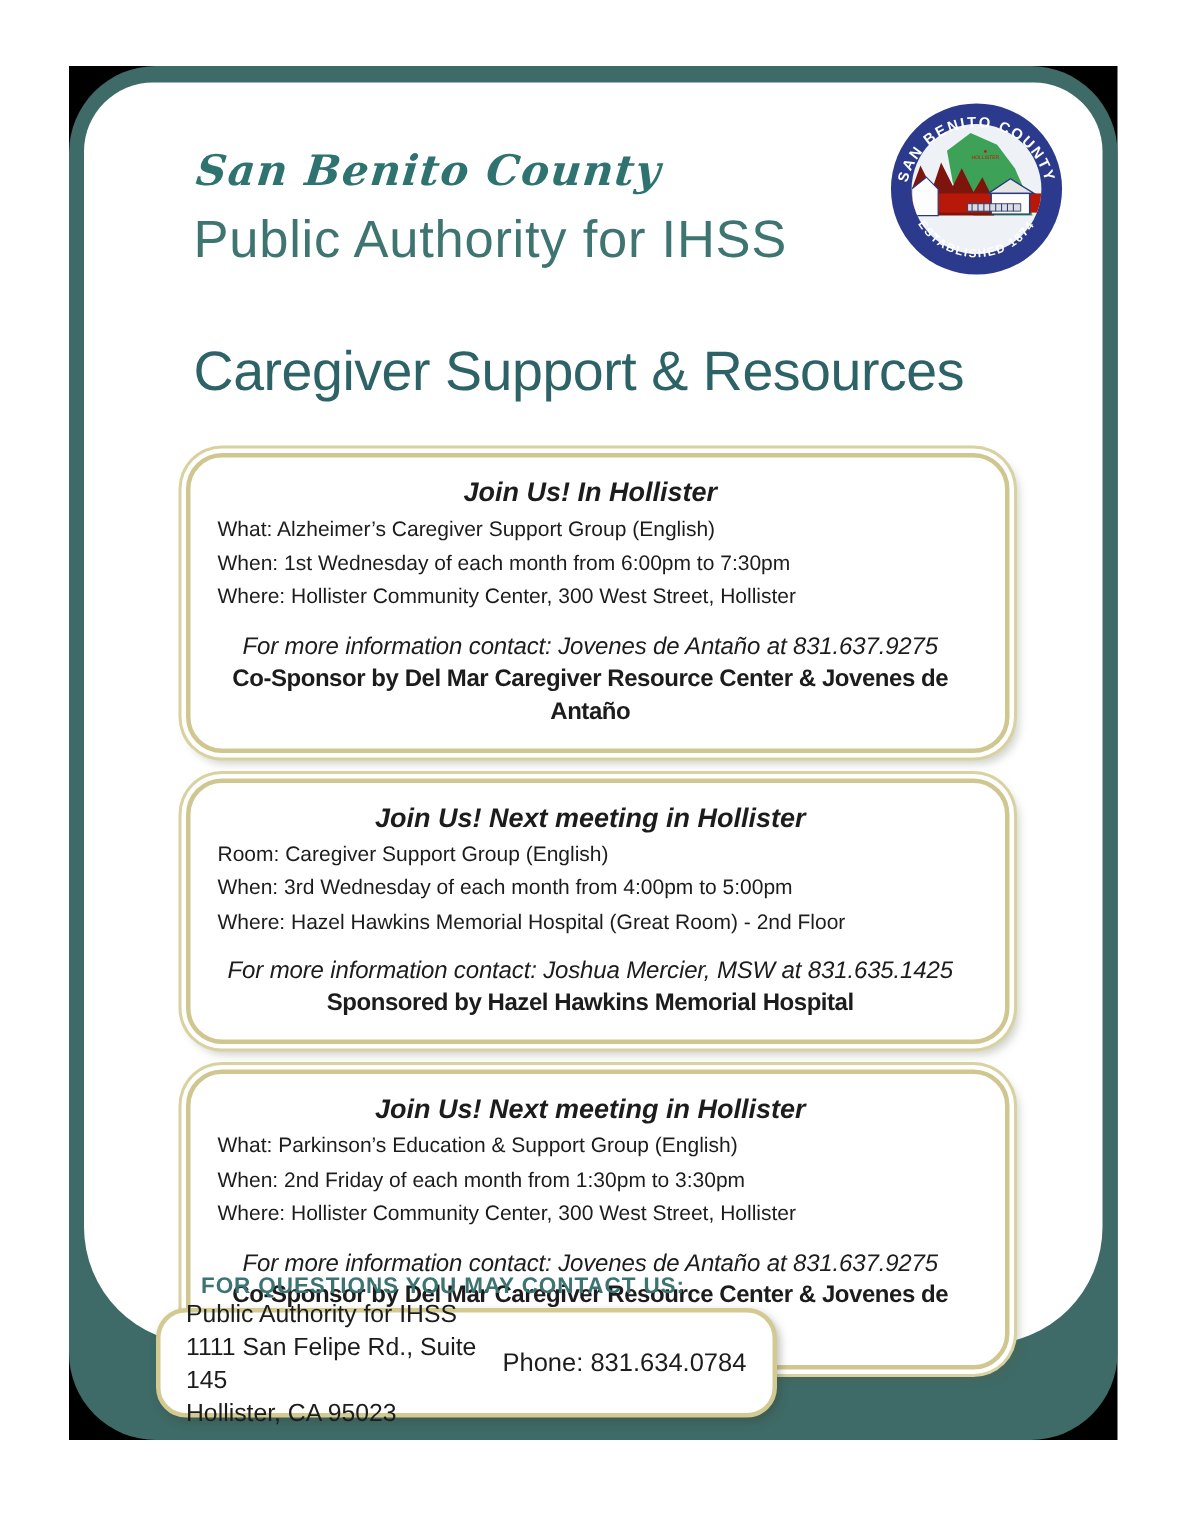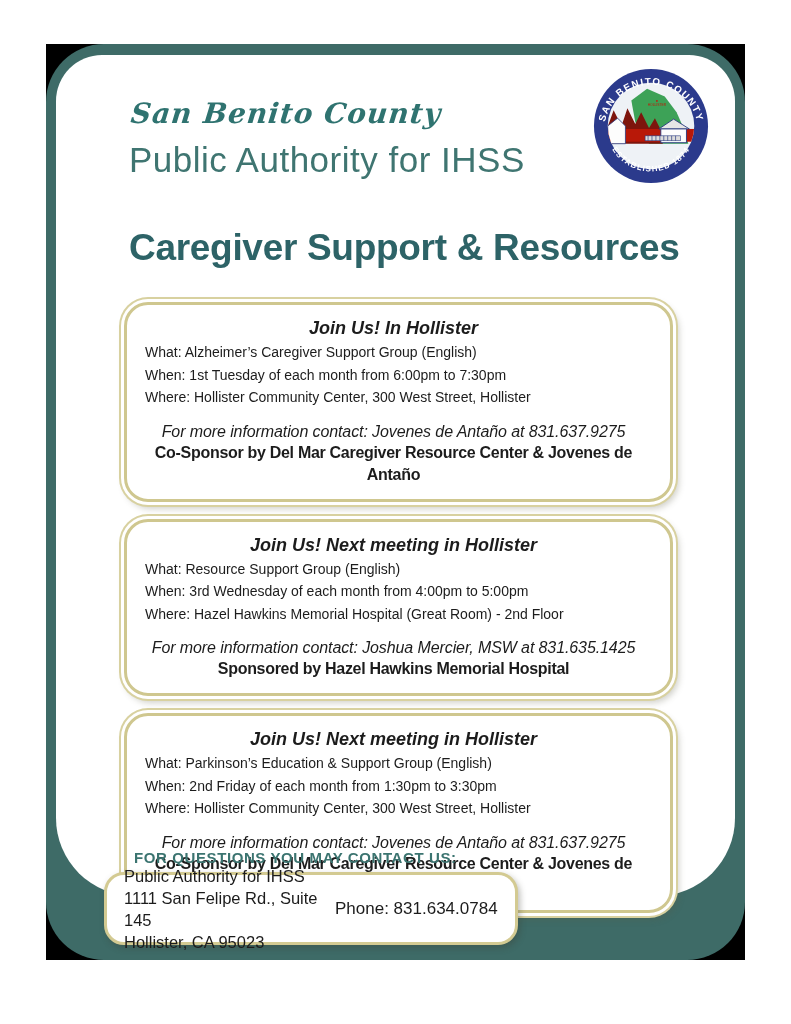--- a/index.html
+++ b/index.html
@@ -50,21 +50,21 @@
     position: absolute;
     left: 129px; top: 140px;
     font-size: 35px;
     color: #3f7571;
     letter-spacing: 0.5px;
   }
   .page-title {
     position: absolute;
     left: 129px; top: 227px;
     font-size: 37px;
-    font-weight: bold;
+    font-weight: normal;
     color: #2d6367;
     letter-spacing: -0.3px;
   }
   .logo {
     position: absolute;
     left: 592px; top: 67px;
     width: 118px; height: 118px;
   }
 
   
@@ -203,29 +203,29 @@
     </svg>
   </div>
 
   <div class="page-title">Caregiver Support &amp; Resources</div>
 
   <div class="boxes">
 
     <div class="group-box">
       <div class="box-title">Join Us! In Hollister</div>
       <div class="box-line">What: Alzheimer’s Caregiver Support Group (English)</div>
-      <div class="box-line">When: 1st Tuesday of each month from 6:00pm to 7:30pm</div>
+      <div class="box-line">When: 1st Wednesday of each month from 6:00pm to 7:30pm</div>
       <div class="box-line">Where: Hollister Community Center, 300 West Street, Hollister</div>
       <div class="box-info">For more information contact: Jovenes de Antaño at 831.637.9275</div>
       <div class="box-sponsor">Co-Sponsor by Del Mar Caregiver Resource Center &amp; Jovenes de Antaño</div>
     </div>
 
     <div class="group-box">
       <div class="box-title">Join Us! Next meeting in Hollister</div>
-      <div class="box-line">What: Resource Support Group (English)</div>
+      <div class="box-line">Room: Caregiver Support Group (English)</div>
       <div class="box-line">When: 3rd Wednesday of each month from 4:00pm to 5:00pm</div>
       <div class="box-line">Where: Hazel Hawkins Memorial Hospital (Great Room) - 2nd Floor</div>
       <div class="box-info">For more information contact: Joshua Mercier, MSW at 831.635.1425</div>
       <div class="box-sponsor">Sponsored by Hazel Hawkins Memorial Hospital</div>
     </div>
 
     <div class="group-box">
       <div class="box-title">Join Us! Next meeting in Hollister</div>
       <div class="box-line">What: Parkinson’s Education &amp; Support Group (English)</div>
       <div class="box-line">When: 2nd Friday of each month from 1:30pm to 3:30pm</div>

